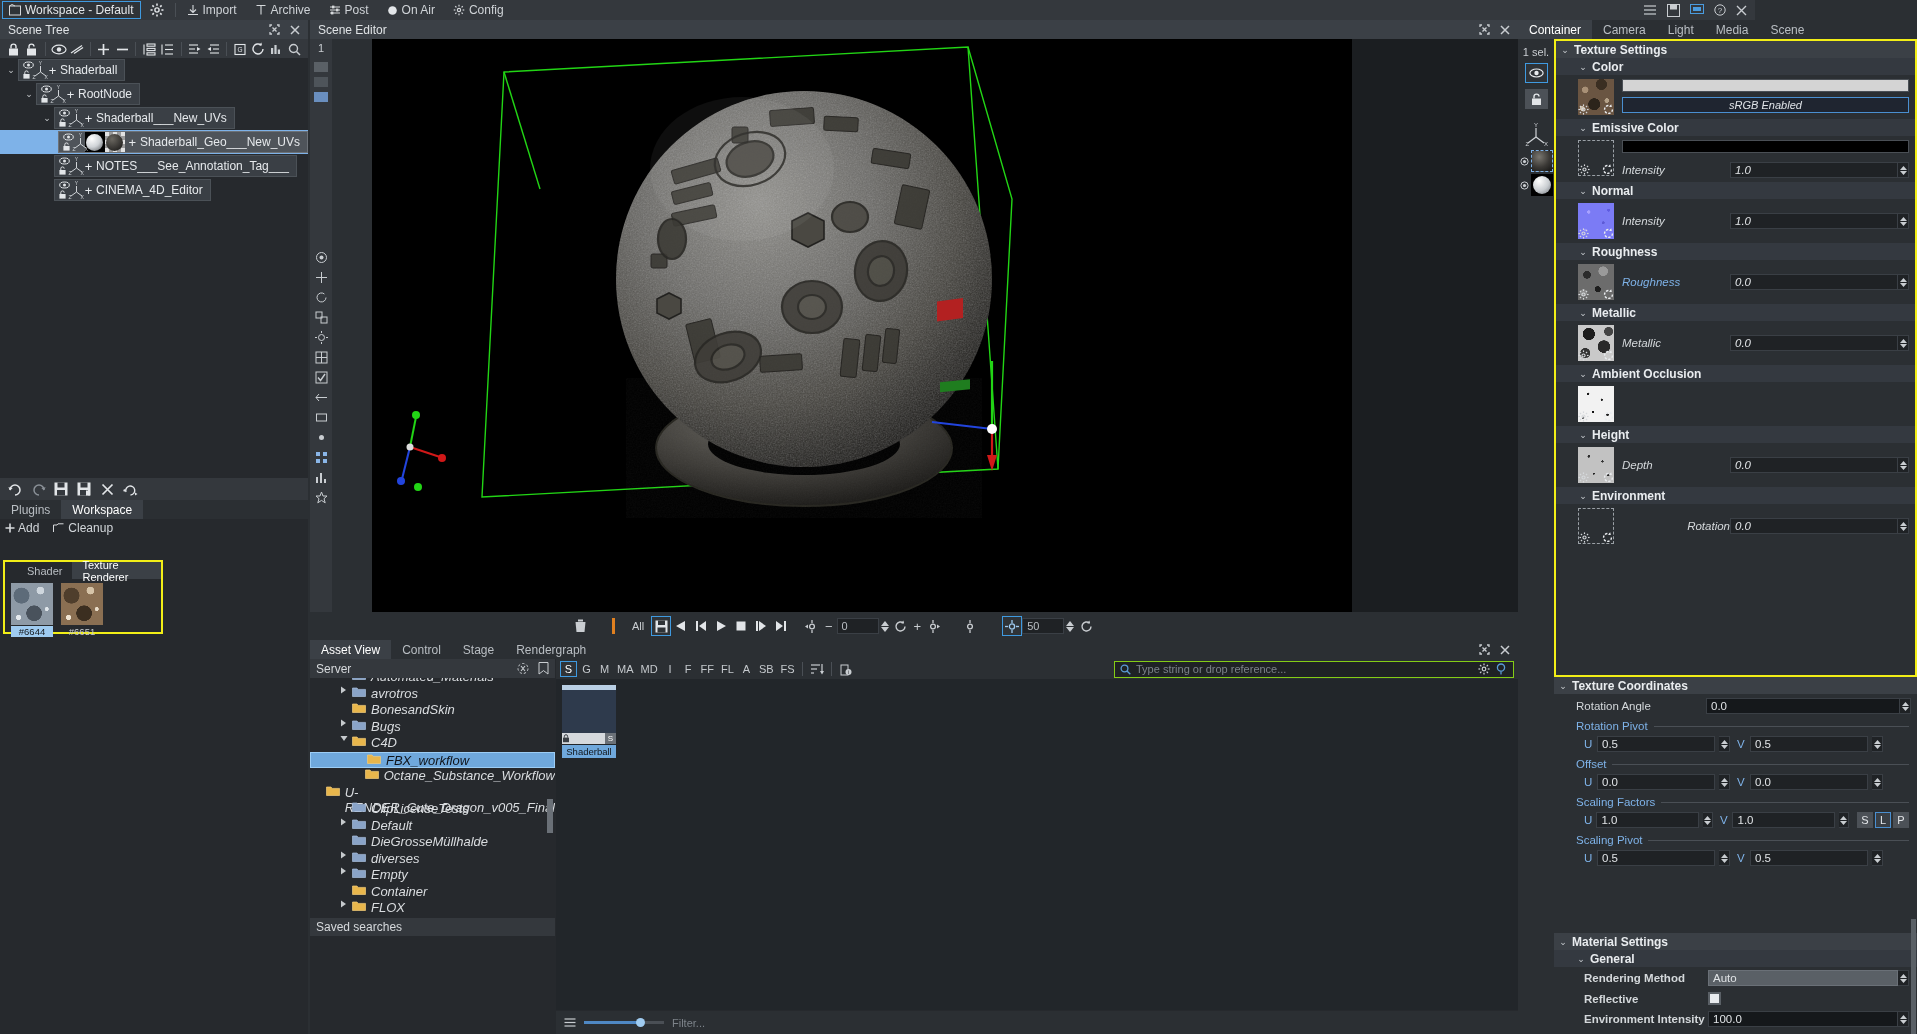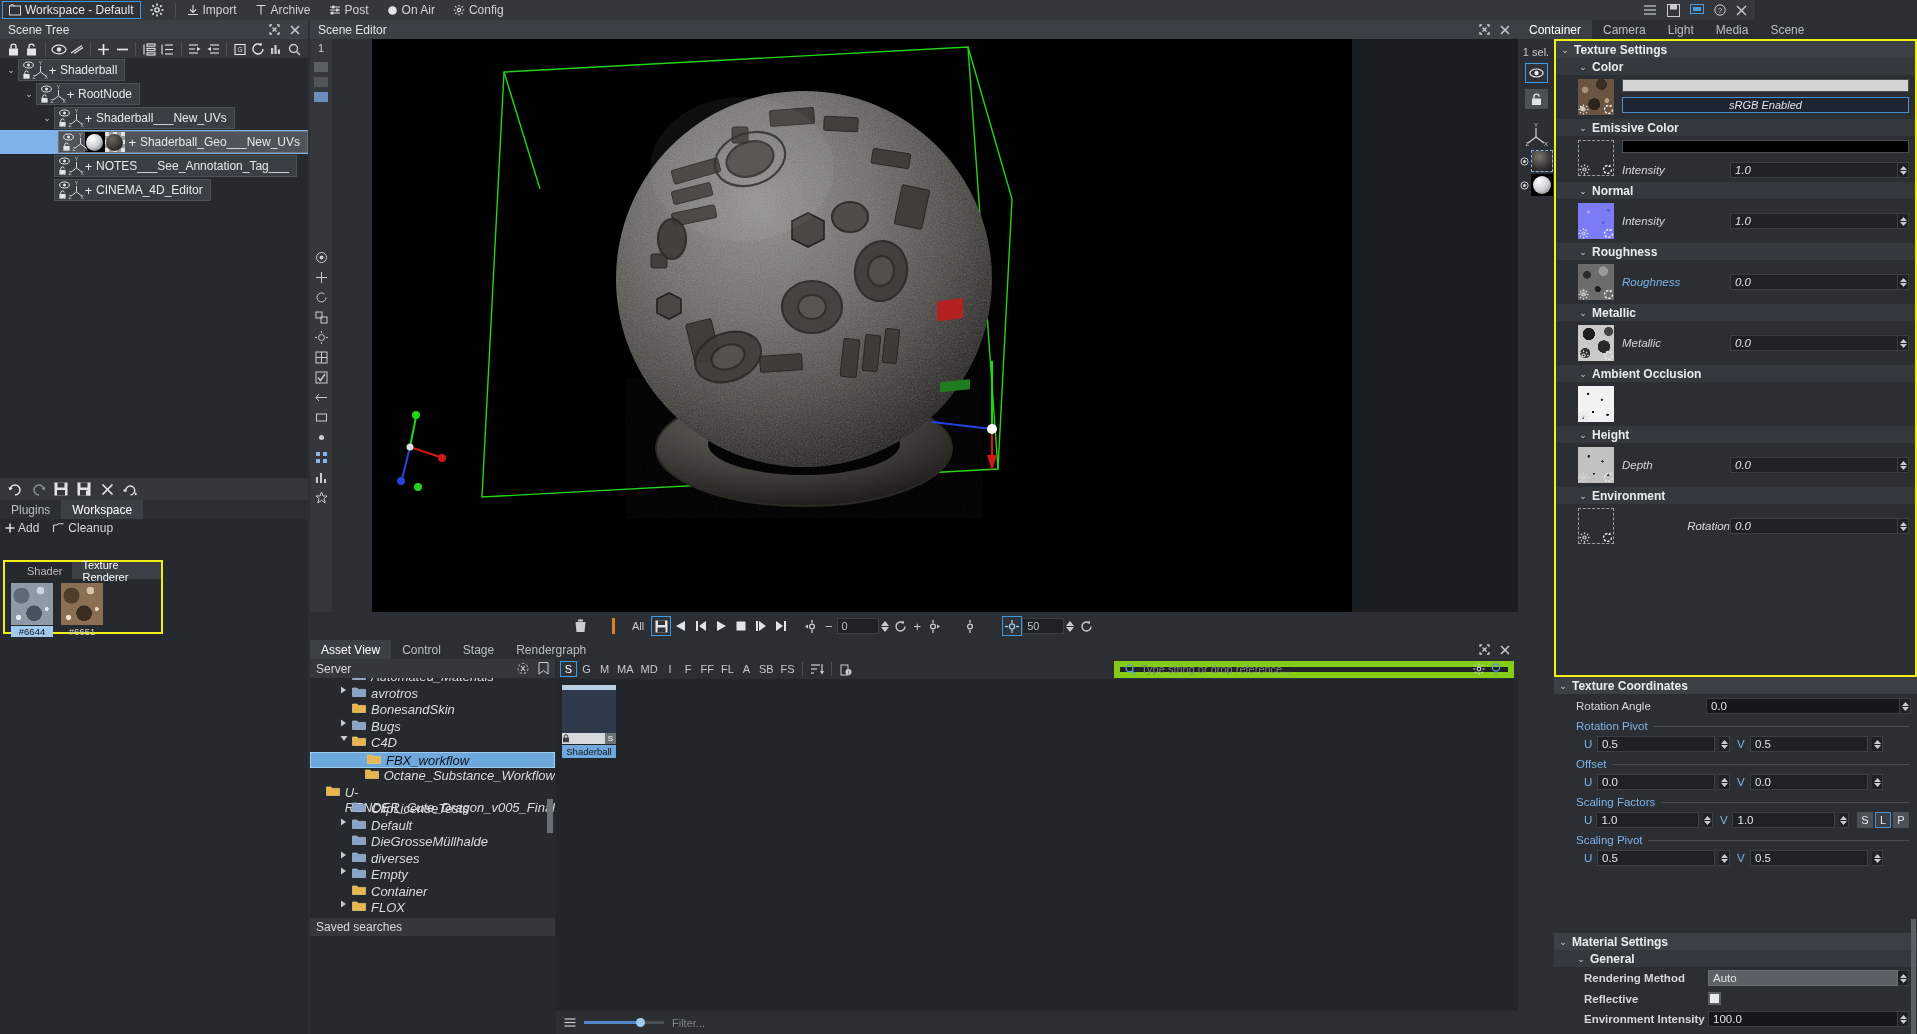--- a/index.html
+++ b/index.html
@@ -114,21 +114,21 @@
   .frow.sel { background:#6fa8dc; color:#10141a; border:1px solid #9ccdf5; }
   .fexp { width:12px; text-align:center; color:#c6cacd; font-size:8px; }
   #av-saved { position:absolute; left:0; top:259px; width:245px; height:18px; background:#34383d;
               display:flex; align-items:center; padding:0 6px; font-size:12px; }
   #av-right { position:absolute; left:246px; top:19px; width:962px; height:375px; background:#26292d; }
   #av-filterbar { height:20px; background:#2b2f33; display:flex; align-items:center; gap:0; padding:0 4px; }
   .fbtn { min-width:17px; height:16px; display:flex; align-items:center; justify-content:center;
           font-size:11px; color:#c5c9cd; padding:0 3px; }
   .fbtn.on { border:1px solid #3f9ae0; background:#2f3337; color:#fff; }
   #av-search {
-    margin-left:auto; width:400px; height:17px; background:#1f2225; border:6px solid #84cc16;
+    margin-left:auto; width:400px; height:17px; background:#1f2225; border:1px solid #84cc16;
     display:flex; align-items:center; gap:5px; padding:0 5px; font-size:11px; color:#7d838a;
   }
   #av-grid { position:absolute; left:0; top:20px; width:962px; height:331px; background:#22262a; }
   #av-bottombar { position:absolute; left:0; top:352px; width:962px; height:23px; background:#2b2f33;
                   display:flex; align-items:center; gap:8px; padding:0 8px; }
   .slider { width:80px; height:3px; background:#4a4f55; position:relative; }
   .slider .knob { position:absolute; left:52px; top:-3px; width:9px; height:9px; border-radius:50%; background:#9fcbf0; }
   .slider .fill { position:absolute; left:0; top:0; height:3px; width:54px; background:#4f88c4; }
 
   

